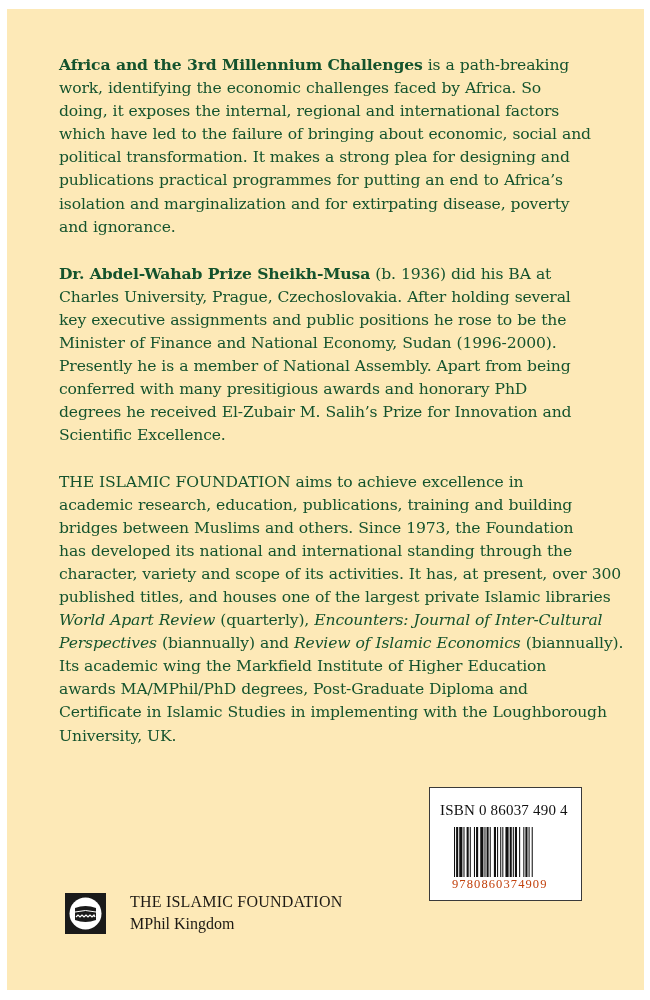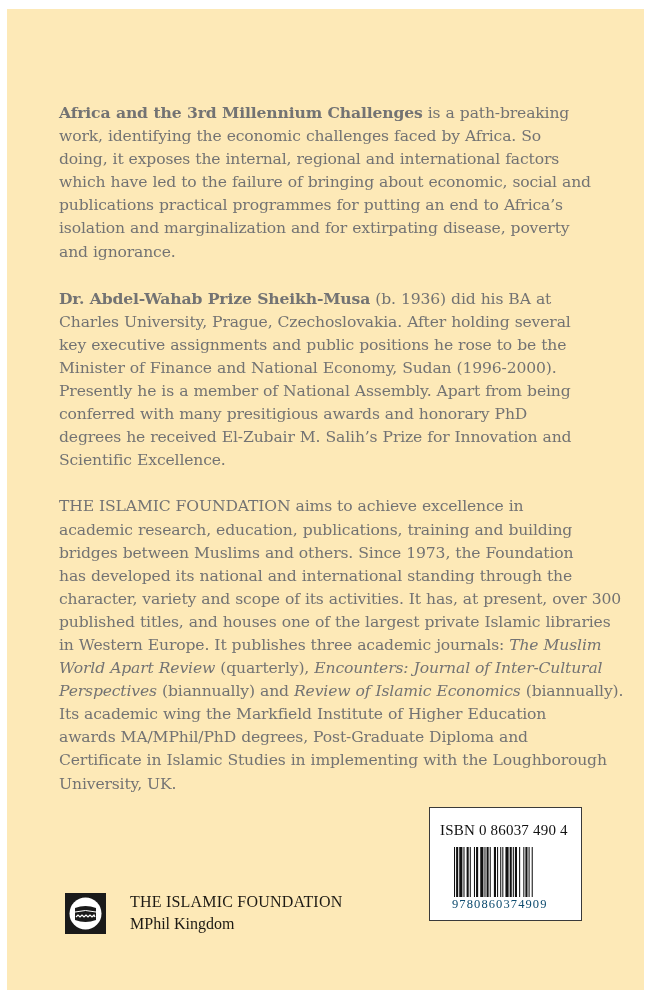--- a/index.html
+++ b/index.html
@@ -4,40 +4,40 @@
 <style>
   html, body { margin: 0; padding: 0; background: #ffffff; }
   body { width: 650px; height: 1000px; position: relative; overflow: hidden; }
   .cover {
     position: absolute; left: 7px; top: 9px; width: 637px; height: 981px;
     background: #fde9b7;
   }
   .text {
     position: absolute; left: 59px; top: 53px; width: 540px;
     font-family: "DejaVu Serif", "Liberation Serif", serif;
-    font-size: 15.6px; line-height: 23.1px; color: #737373;
-    letter-spacing: -0.15px; word-spacing: 0.3px; margin-top: 48px;
+    font-size: 15.6px; line-height: 23.1px; color: #14532d;
+    letter-spacing: -0.15px; word-spacing: 0.3px;
   }
   .para { margin: 0 0 23px 0; }
   .para span.line { display: block; white-space: nowrap; }
   b { font-weight: bold; }
   i { font-style: italic; }
   .isbn-box {
-    position: absolute; left: 429px; top: 807px; width: 153px; height: 114px;
+    position: absolute; left: 429px; top: 787px; width: 153px; height: 114px;
     background: #ffffff; border: 1.5px solid #3a3a3a; box-sizing: border-box;
   }
   .isbn-text {
     position: absolute; left: 10px; top: 14px;
     font-family: "Liberation Serif", serif; font-size: 15px; color: #111;
     letter-spacing: 0.2px; white-space: nowrap;
   }
   .barcode { position: absolute; left: 24px; top: 39px; width: 104px; height: 56px; }
   .barcode-digits {
     position: absolute; left: 21px; top: 89px;
-    font-family: "Liberation Serif", serif; font-size: 12.5px; color: #0c4a6e;
+    font-family: "Liberation Serif", serif; font-size: 12.5px; color: #c2410c;
     letter-spacing: 1.1px; white-space: nowrap; background: #fff; padding: 0 1px; text-align: center;
   }
   .publisher {
     position: absolute; left: 65px; top: 891px;
     display: flex; align-items: center;
   }
   .logo {
     width: 41px; height: 41px; background: #1a1a1a; position: relative;
   }
   .pub-text {
@@ -50,20 +50,21 @@
 <body>
 
 <div class="cover"></div>
 
 <div class="text">
   <p class="para">
     <span class="line"><b>Africa and the 3rd Millennium Challenges</b><span> is a path-breaking</span></span>
     <span class="line">work, identifying the economic challenges faced by Africa. So</span>
     <span class="line">doing, it exposes the internal, regional and international factors</span>
     <span class="line">which have led to the failure of bringing about economic, social and</span>
+    <span class="line">political transformation. It makes a strong plea for designing and</span>
     <span class="line">publications practical programmes for putting an end to Africa’s</span>
     <span class="line">isolation and marginalization and for extirpating disease, poverty</span>
     <span class="line">and ignorance.</span>
   </p>
 
   <p class="para">
     <span class="line"><b>Dr. Abdel-Wahab Prize Sheikh-Musa</b><span> (b. 1936) did his BA at</span></span>
     <span class="line">Charles University, Prague, Czechoslovakia. After holding several</span>
     <span class="line">key executive assignments and public positions he rose to be the</span>
     <span class="line">Minister of Finance and National Economy, Sudan (1996-2000).</span>
@@ -73,21 +74,20 @@
     <span class="line">Scientific Excellence.</span>
   </p>
 
   <p class="para">
     <span class="line">THE ISLAMIC FOUNDATION aims to achieve excellence in</span>
     <span class="line">academic research, education, publications, training and building</span>
     <span class="line">bridges between Muslims and others. Since 1973, the Foundation</span>
     <span class="line">has developed its national and international standing through the</span>
     <span class="line">character, variety and scope of its activities. It has, at present, over 300</span>
     <span class="line">published titles, and houses one of the largest private Islamic libraries</span>
-    <span class="line"><span>in Western Europe. It publishes three academic journals: </span><i>The Muslim</i></span>
     <span class="line"><i>World Apart Review</i><span> (quarterly), </span><i>Encounters: Journal of Inter-Cultural</i></span>
     <span class="line"><i>Perspectives</i><span> (biannually) and </span><i>Review of Islamic Economics</i><span> (biannually).</span></span>
     <span class="line">Its academic wing the Markfield Institute of Higher Education</span>
     <span class="line">awards MA/MPhil/PhD degrees, Post-Graduate Diploma and</span>
     <span class="line">Certificate in Islamic Studies in implementing with the Loughborough</span>
     <span class="line">University, UK.</span>
   </p>
 </div>
 
 <div class="isbn-box">

